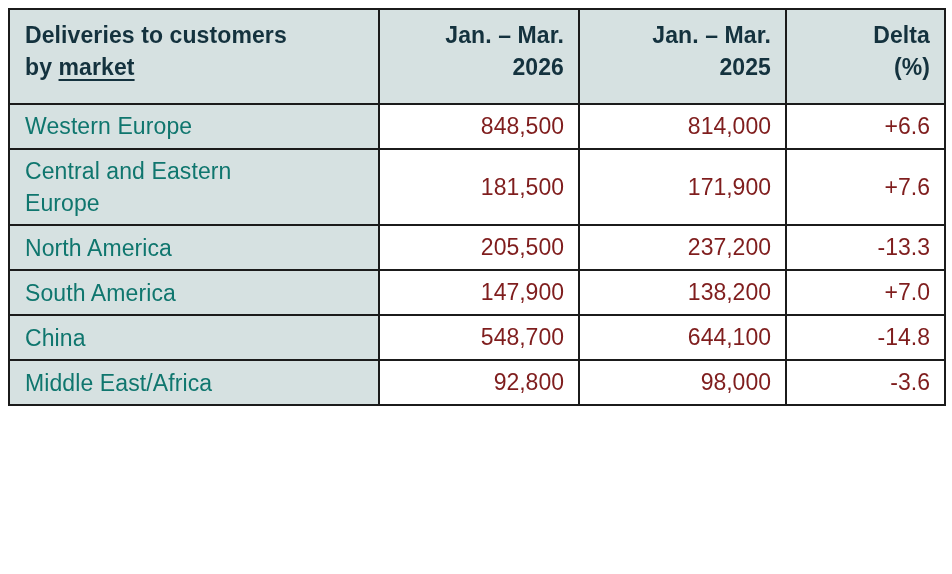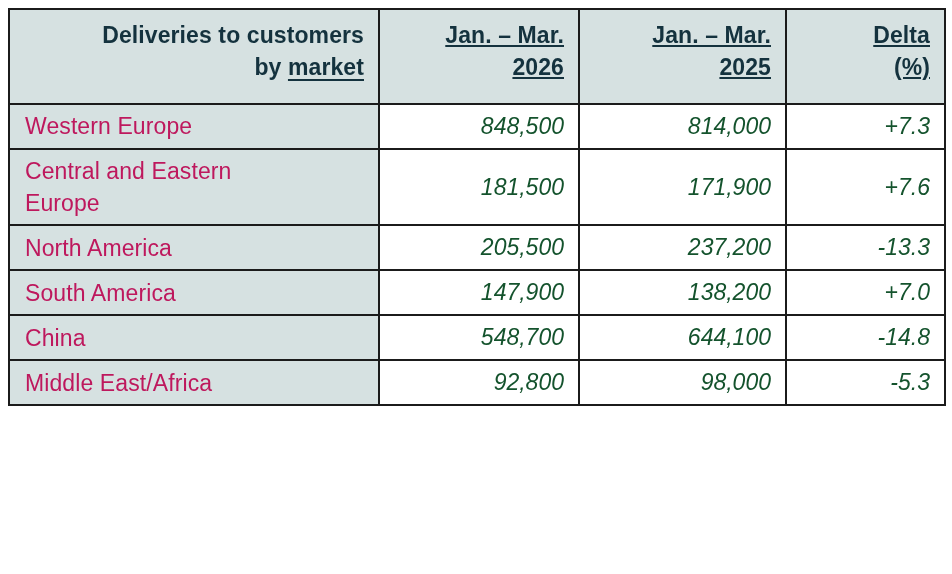--- a/index.html
+++ b/index.html
@@ -34,59 +34,57 @@
     background: #d6e1e1;
     color: #14323e;
     font-size: 23px;
     font-weight: 700;
     vertical-align: top;
     padding: 10px 14px 10px 15px;
     line-height: 1.38;
     border-bottom-width: 3px;
     letter-spacing: 0.1px;
   }
-  th.market-h { text-align: right; }
+  th.market-h { text-align: left; }
   th.num-h {
     text-align: right;
     white-space: pre-line;
     padding-right: 14px;
-    text-decoration: underline;
   }
   .underlined {
     text-decoration: underline;
     text-decoration-thickness: 2px;
     text-underline-offset: 4px;
   }
   
   tbody tr { height: 45px; }
   tbody tr.tall { height: 67px; }
   tbody tr.total { height: 83px; }
   td.label {
     background: #d6e1e1;
-    color: #be185d;
+    color: #0f766e;
     font-size: 23px;
     text-align: left;
     padding: 5px 10px 5px 15px;
     vertical-align: middle;
     letter-spacing: 0.1px;
   }
   td.label .wrap {
     display: inline-block;
     max-width: 240px;
     line-height: 1.4;
     vertical-align: middle;
   }
   td.num {
     background: #ffffff;
-    color: #14532d;
+    color: #7f1d1d;
     font-size: 23px;
     text-align: right;
     padding: 5px 14px 5px 8px;
     vertical-align: middle;
-    font-style: italic;
   }
   tr.total td { font-weight: 700; }
   tr.total td { border-bottom-width: 3px; }
 </style>
 </head>
 <body>
 
 <div class="table-wrap">
   <table class="deliveries">
     <colgroup>
@@ -107,21 +105,21 @@
 2025</th>
         <th class="num-h">Delta
 (%)</th>
       </tr>
     </thead>
     <tbody>
       <tr>
         <td class="label"><span class="wrap">Western Europe</span></td>
         <td class="num">848,500</td>
         <td class="num">814,000</td>
-        <td class="num">+7.3</td>
+        <td class="num">+6.6</td>
       </tr>
       <tr class="tall">
         <td class="label"><span class="wrap">Central and Eastern Europe</span></td>
         <td class="num">181,500</td>
         <td class="num">171,900</td>
         <td class="num">+7.6</td>
       </tr>
       <tr>
         <td class="label"><span class="wrap">North America</span></td>
         <td class="num">205,500</td>
@@ -137,17 +135,17 @@
       <tr>
         <td class="label"><span class="wrap">China</span></td>
         <td class="num">548,700</td>
         <td class="num">644,100</td>
         <td class="num">-14.8</td>
       </tr>
       <tr>
         <td class="label"><span class="wrap">Middle East/Africa</span></td>
         <td class="num">92,800</td>
         <td class="num">98,000</td>
-        <td class="num">-5.3</td>
+        <td class="num">-3.6</td>
       </tr>
     </tbody>
   </table>
 </div>
 
 </body></html>

